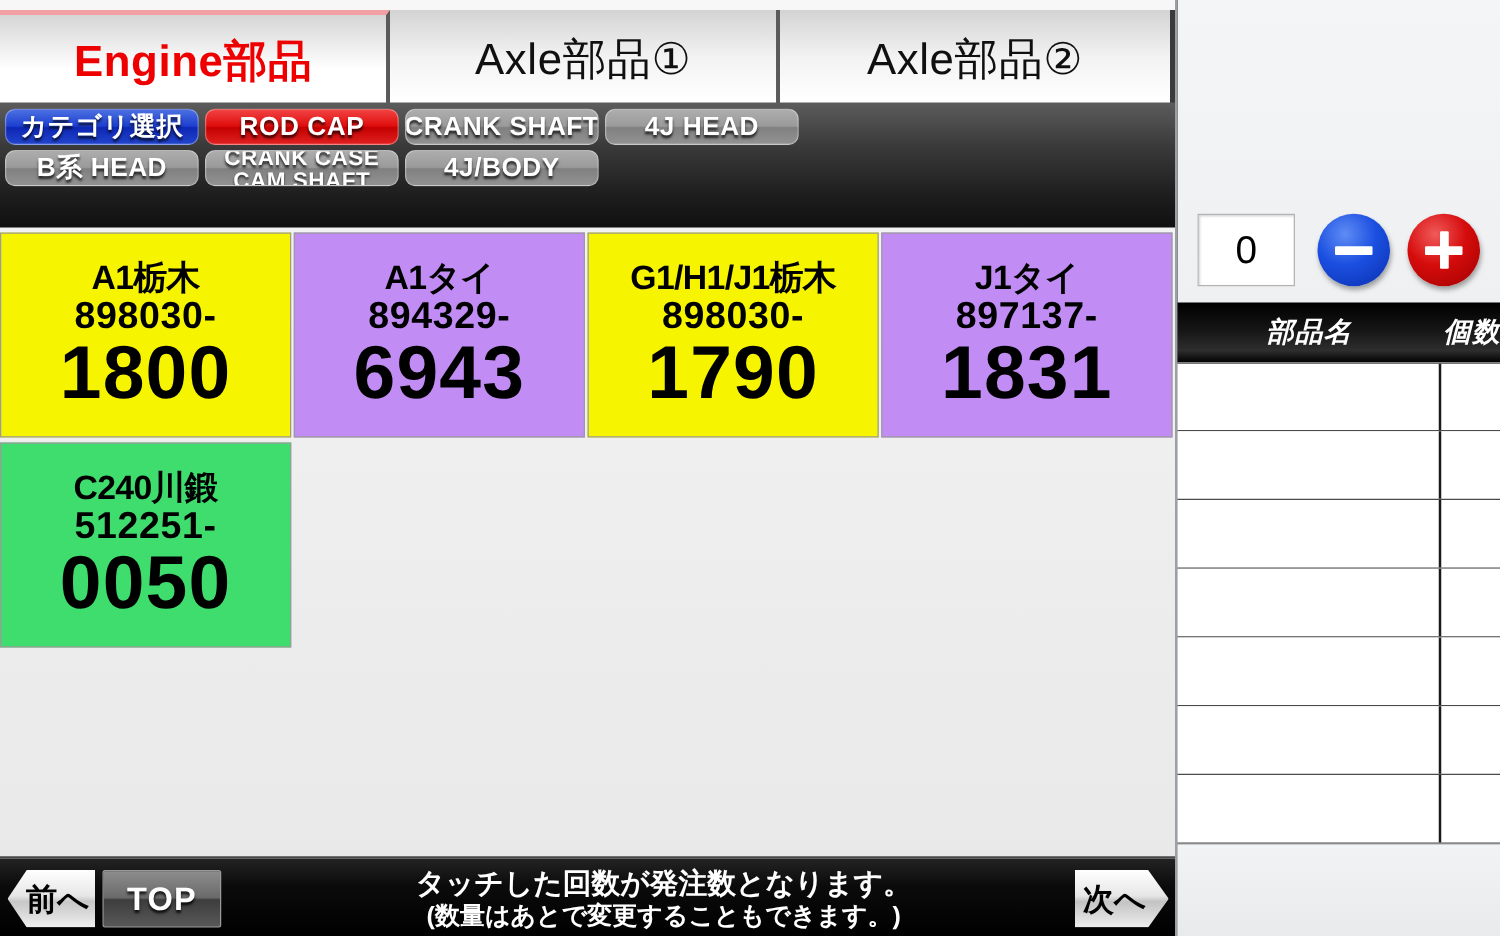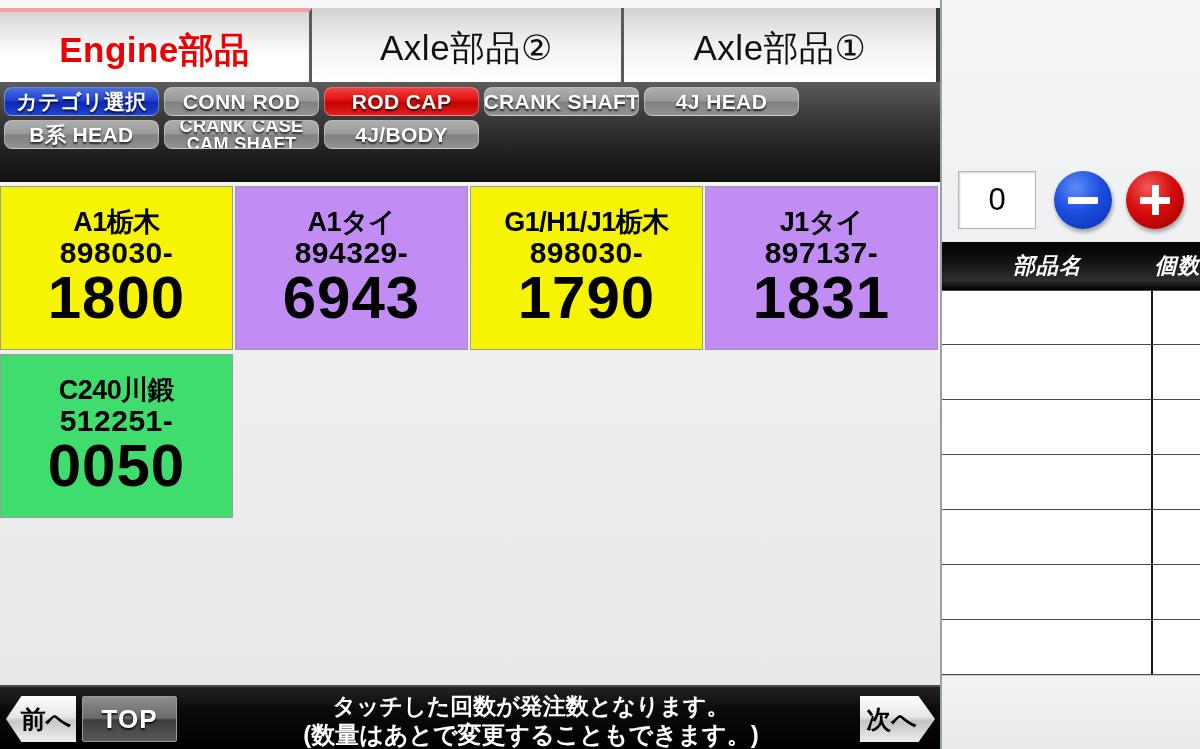--- a/index.html
+++ b/index.html
@@ -177,21 +177,21 @@
     color: #fff; font-size: 26px; font-weight: 700; letter-spacing: 1px;
     text-shadow: 0 2px 2px rgba(0,0,0,0.8);
   }
   #hint {
     position: absolute; left: 266px; top: 5px;
     width: 530px;
     text-align: center;
     color: #ffffff;
   }
   #hint .l1 { font-size: 23px; font-weight: 700; line-height: 1.25; white-space: nowrap; }
-  #hint .l2 { font-size: 24px; font-weight: 700; line-height: 1.2; white-space: nowrap; }
+  #hint .l2 { font-size: 20px; font-weight: 700; line-height: 1.2; white-space: nowrap; }
   #btn-next {
     position: absolute; right: 5px; top: 9px;
     width: 75px; height: 46px;
     background: linear-gradient(to bottom, #ffffff 0%, #e6e6e6 45%, #c3c3c3 55%, #ededed 100%);
     clip-path: polygon(0% 0%, 78% 0%, 100% 50%, 78% 100%, 0% 100%);
     display: flex; align-items: center; justify-content: center;
     cursor: pointer;
   }
   #btn-next span {
     color: #000; font-size: 25px; font-weight: 700;
@@ -285,31 +285,30 @@
 
 <div id="app">
 
   <div id="left">
 
     <div id="tabbar">
         <div class="tab active">
           <span class="tab-label">Engine部品</span>
         </div>
         <div class="tab inactive">
+          <span class="tab-label">Axle部品①</span>
+        </div>
+        <div class="tab inactive">
           <span class="tab-label">Axle部品②</span>
-        </div>
-        <div class="tab inactive">
-          <span class="tab-label">Axle部品①</span>
         </div>
       </div>
 
     <div id="catstrip">
       <div class="catrow" id="catrow1">
           <div class="catbtn blue" style="width: 155px;">カテゴリ選択</div>
-          <div class="catbtn grey" style="width: 155px;">CONN ROD</div>
           <div class="catbtn red" style="width: 155px;">ROD CAP</div>
           <div class="catbtn grey" style="width: 155px;">CRANK SHAFT</div>
           <div class="catbtn grey" style="width: 155px;">4J HEAD</div>
         </div>
       <div class="catrow" id="catrow2">
           <div class="catbtn grey" style="width: 155px;">B系 HEAD</div>
           <div class="catbtn grey two-line" style="width: 155px;">CRANK CASE<br>CAM SHAFT</div>
           <div class="catbtn grey" style="width: 155px;">4J/BODY</div>
         </div>
     </div>

